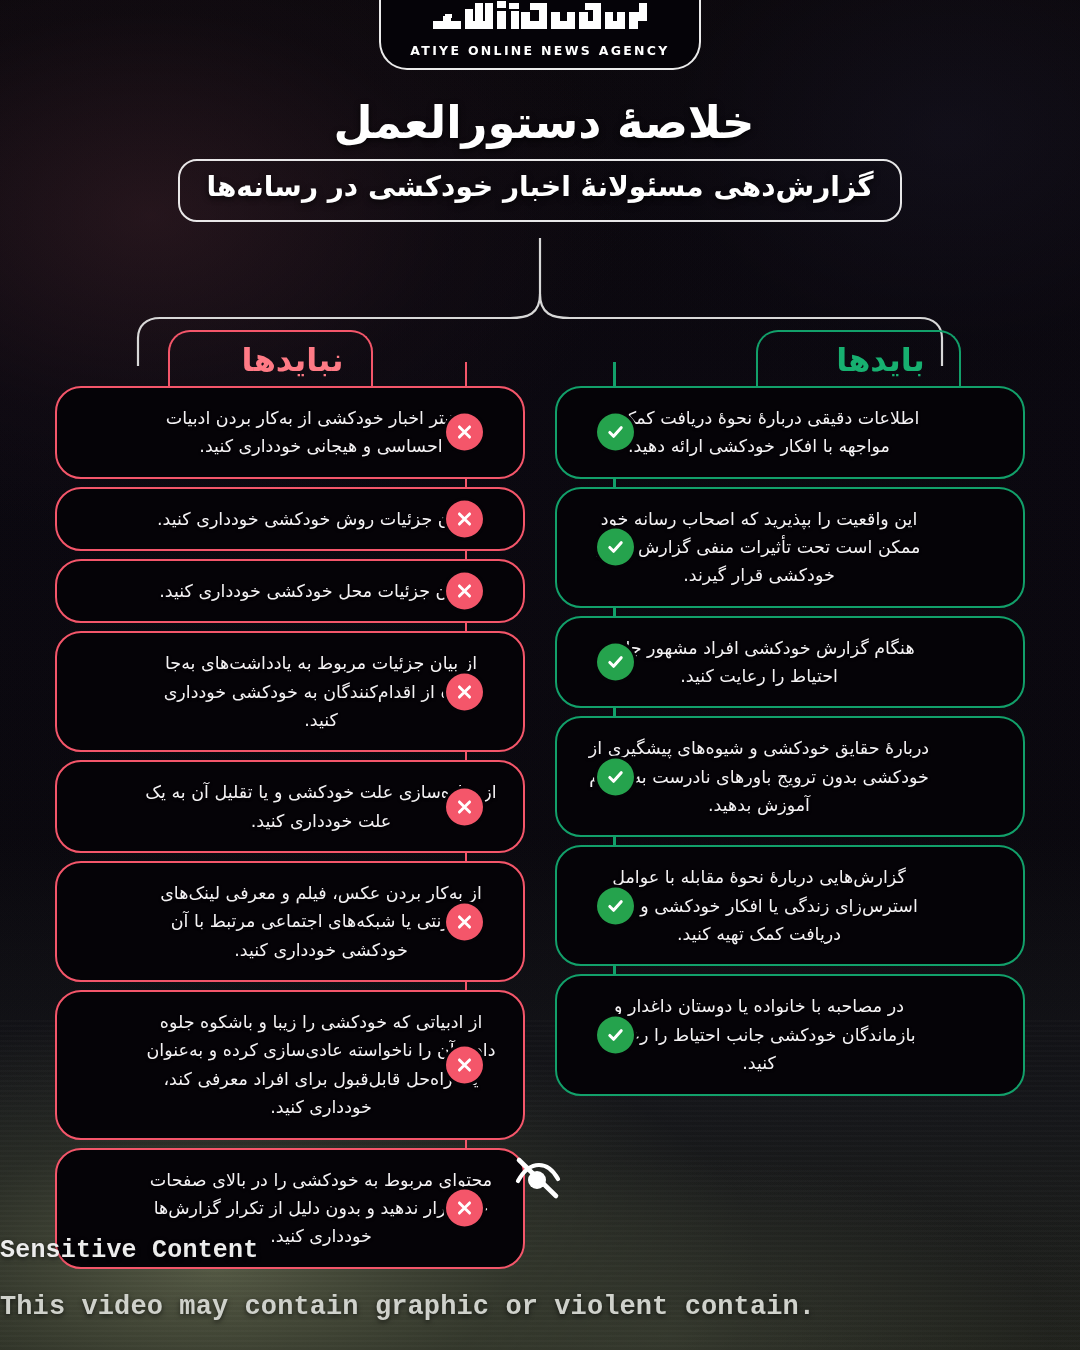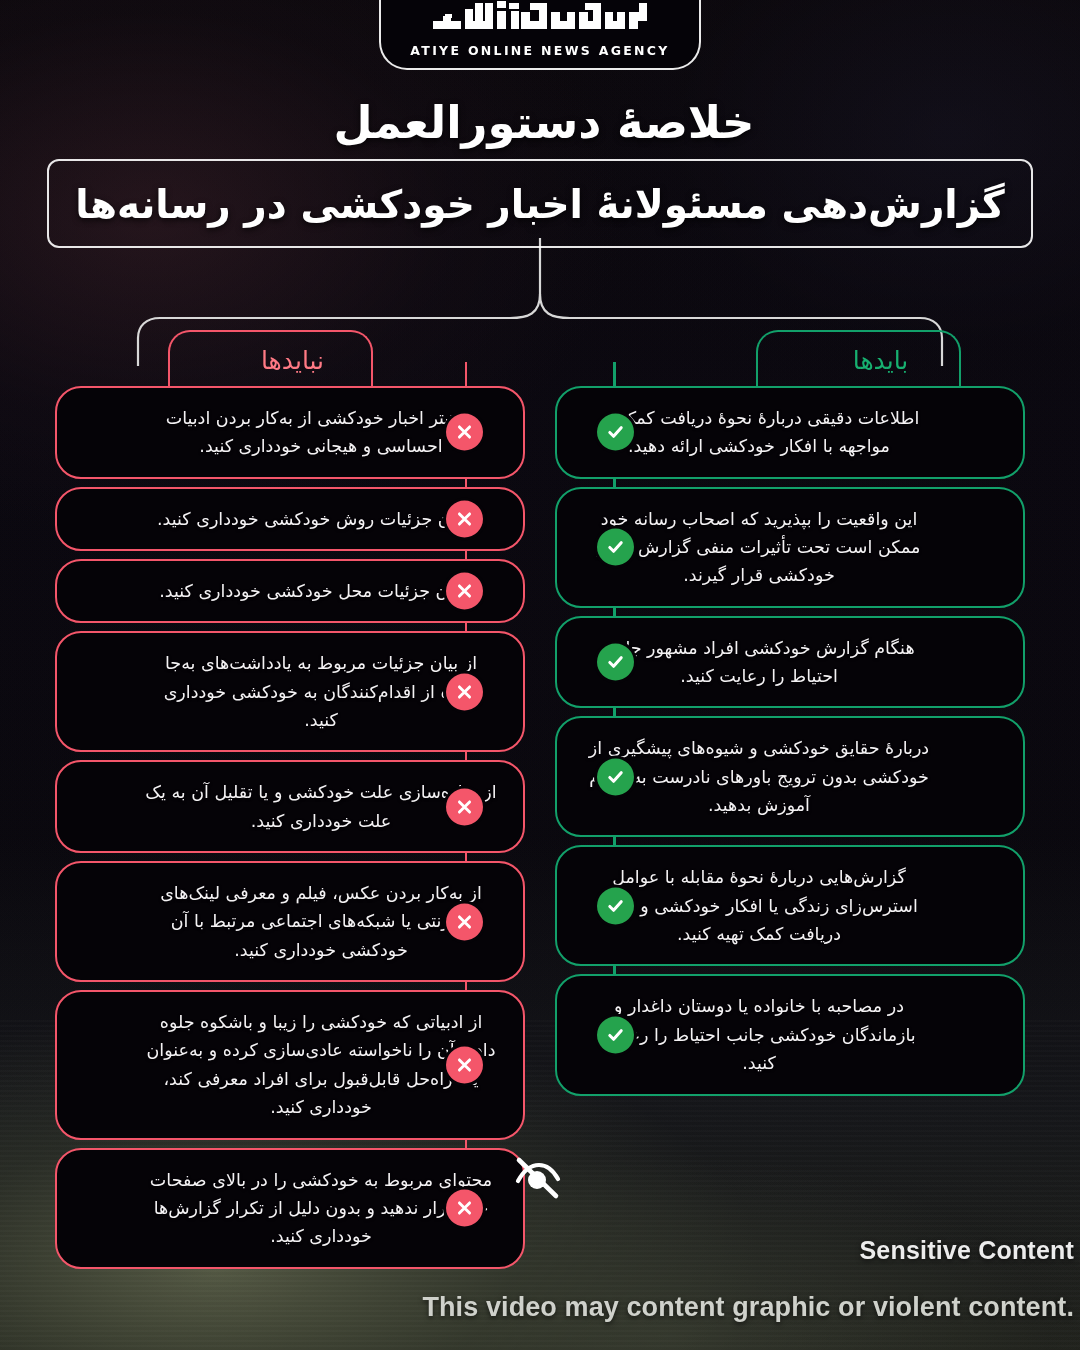--- a/index.html
+++ b/index.html
@@ -66,25 +66,25 @@
     font-size:45px;
     font-weight:bold;
     line-height:1.22;
     letter-spacing:-0.5px;
     text-shadow:0 2px 6px rgba(0,0,0,.75);
     margin-left:8px;
   }
   .title-box{
     display:inline-block;
     margin-top:8px;
-    padding:20px 26px 16px 26px;
+    padding:8px 26px 16px 26px;
     border:2px solid rgba(255,255,255,0.9);
-    border-radius:12px;
+    border-radius:19px;
     color:#fff;
-    font-size:39px;
+    font-size:28px;
     font-weight:bold;
     line-height:1.25;
     white-space:nowrap;
     text-shadow:0 2px 6px rgba(0,0,0,.75);
   }
 
   
   .tree{
     position:absolute; left:0; top:238px;
     width:1080px; height:128px;
@@ -101,21 +101,21 @@
   .col-right { left:555px; }
 
   .col-head{
     position:relative;
     width:205px;
     height:58px;
     border-radius:22px 22px 0 0;
     border:2.5px solid;
     border-bottom:none;
     display:flex; align-items:center; justify-content:center;
-    font-size:25px; font-weight:normal;
+    font-size:32px; font-weight:bold;
     letter-spacing:1.5px;
     z-index:4;
     padding-left:44px;
   }
   .col-left  .col-head{ margin-right:152px; border-color:#f4566a; color:#ff7a85; }
   .col-right .col-head{ margin-right:64px; border-color:#12a06a; color:#17b070; }
 
   .cards{ position:relative; margin-top:-2px; }
 
   
@@ -156,22 +156,22 @@
     display:flex; align-items:center; justify-content:center;
     z-index:5;
     box-shadow:0 0 0 3px #050307;
   }
   .col-left  .badge{ right:40px; background:#f4566a; }
   .col-right .badge{ left:40px;  background:#25a34d; }
 
   
   .warn{
     position:absolute; left:0; right:6px; top:1152px;
-    text-align:right; z-index:4;
-    font-family:Liberation Sans, sans-serif;
+    text-align:left; z-index:4;
+    font-family:Liberation Mono, monospace;
   }
   .warn-icon{ display:block; margin:0 auto 34px auto; }
   .warn-title{
     color:#ececec; font-size:25px; font-weight:bold;
     letter-spacing:.2px;
     text-shadow:0 2px 5px rgba(0,0,0,.6);
   }
   .warn-sub{
     margin-top:27px;
     color:#cfd1cb; font-size:27px; font-weight:bold;
@@ -374,16 +374,16 @@
   </div>
 
   <div class="warn" dir="ltr">
     <svg class="warn-icon" width="56" height="50" viewBox="0 0 56 50" fill="none">
       <path d="M9 29 C15 18 23 13 30 13 C37 13 44 18 49 27" stroke="#ffffff" stroke-width="4.2" stroke-linecap="round"></path>
       <circle cx="28" cy="28" r="9" fill="#ffffff"></circle>
       <path d="M10 8 L47 44" stroke="#ffffff" stroke-width="4.6" stroke-linecap="round"></path>
       <path d="M10 8 L47 44" stroke="#121212" stroke-width="1.4" stroke-linecap="round" opacity="0"></path>
     </svg>
     <div class="warn-title">Sensitive Content</div>
-    <div class="warn-sub">This video may content graphic or violent content.</div>
+    <div class="warn-sub">This video may contain graphic or violent contain.</div>
   </div>
 
 </div>
 
 </body></html>

